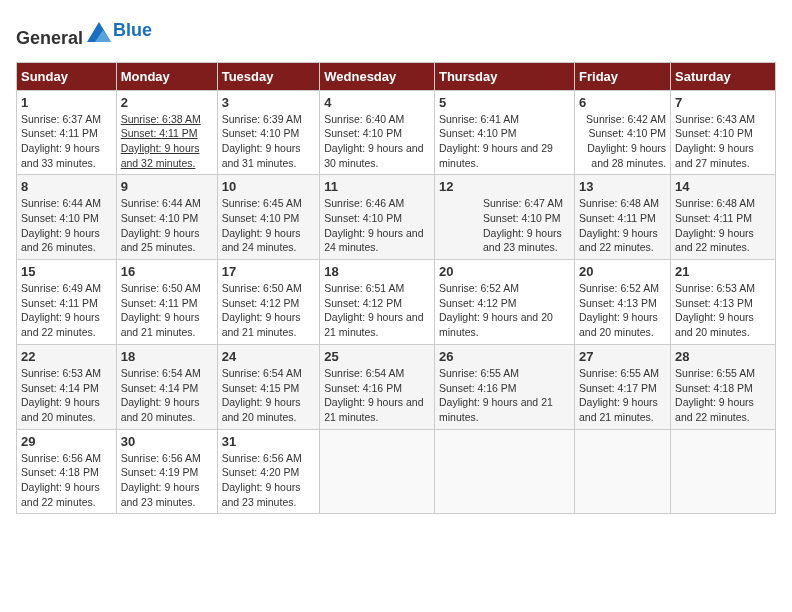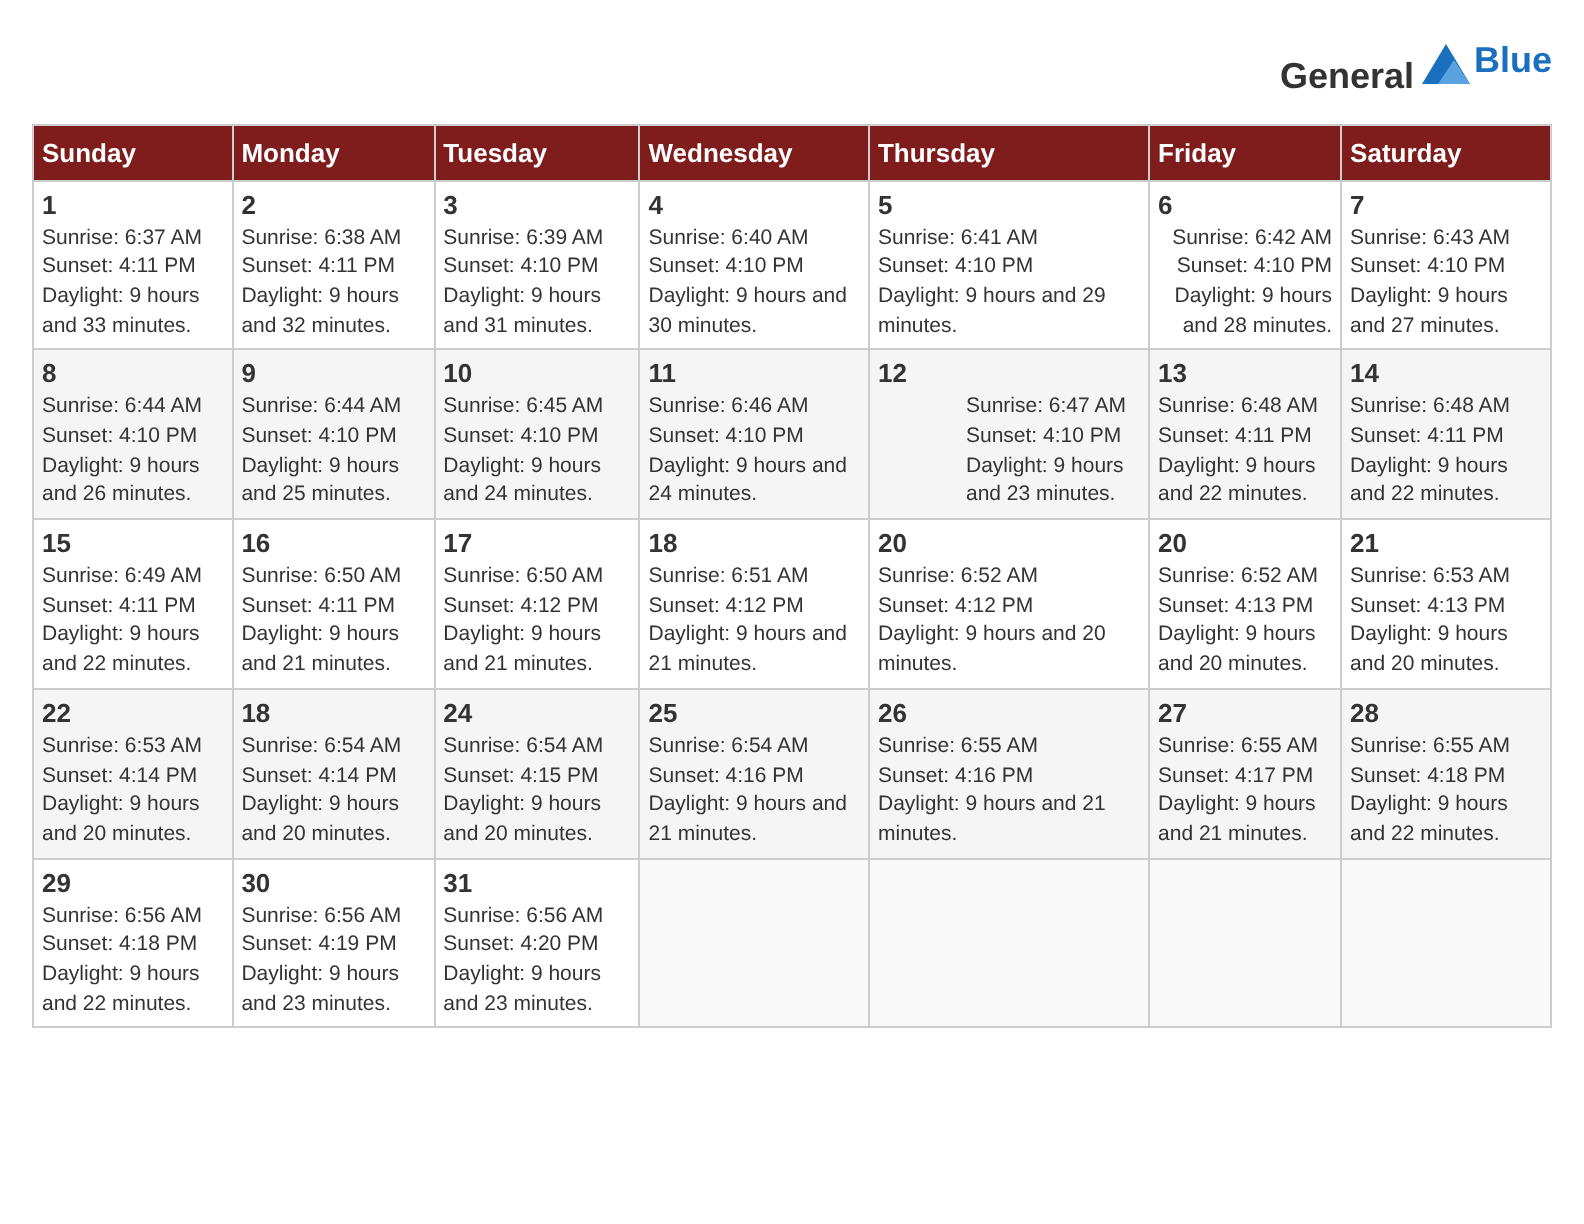--- a/index.html
+++ b/index.html
@@ -5,21 +5,21 @@
     * { box-sizing: border-box; margin: 0; padding: 0; }
     body {
       font-family: Arial, sans-serif;
       background: #fff;
       width: 792px;
       min-height: 612px;
       padding: 16px;
     }
     .header {
       display: flex;
-      justify-content: flex-end;
+      justify-content: flex-start;
       align-items: flex-start;
       margin-bottom: 12px;
     }
     .logo {
       display: flex;
       align-items: center;
     }
     .logo-text {
       font-size: 18px;
       font-weight: bold;
@@ -125,21 +125,21 @@
   <tbody id="calendar-body">
       <tr>
         <td>
           <span class="day-num">1</span>
           <div class="day-info" style="white-space: pre-line;">Sunrise: 6:37 AM
 Sunset: 4:11 PM
 Daylight: 9 hours and 33 minutes.</div>
         </td>
         <td>
           <span class="day-num">2</span>
-          <div class="day-info" style="white-space: pre-line;">Sunrise: 6:38 AM
+          <div class="day-info" style="white-space: pre-line; text-decoration: underline;">Sunrise: 6:38 AM
 Sunset: 4:11 PM
 Daylight: 9 hours and 32 minutes.</div>
         </td>
         <td>
           <span class="day-num">3</span>
           <div class="day-info" style="white-space: pre-line;">Sunrise: 6:39 AM
 Sunset: 4:10 PM
 Daylight: 9 hours and 31 minutes.</div>
         </td>
         <td>

